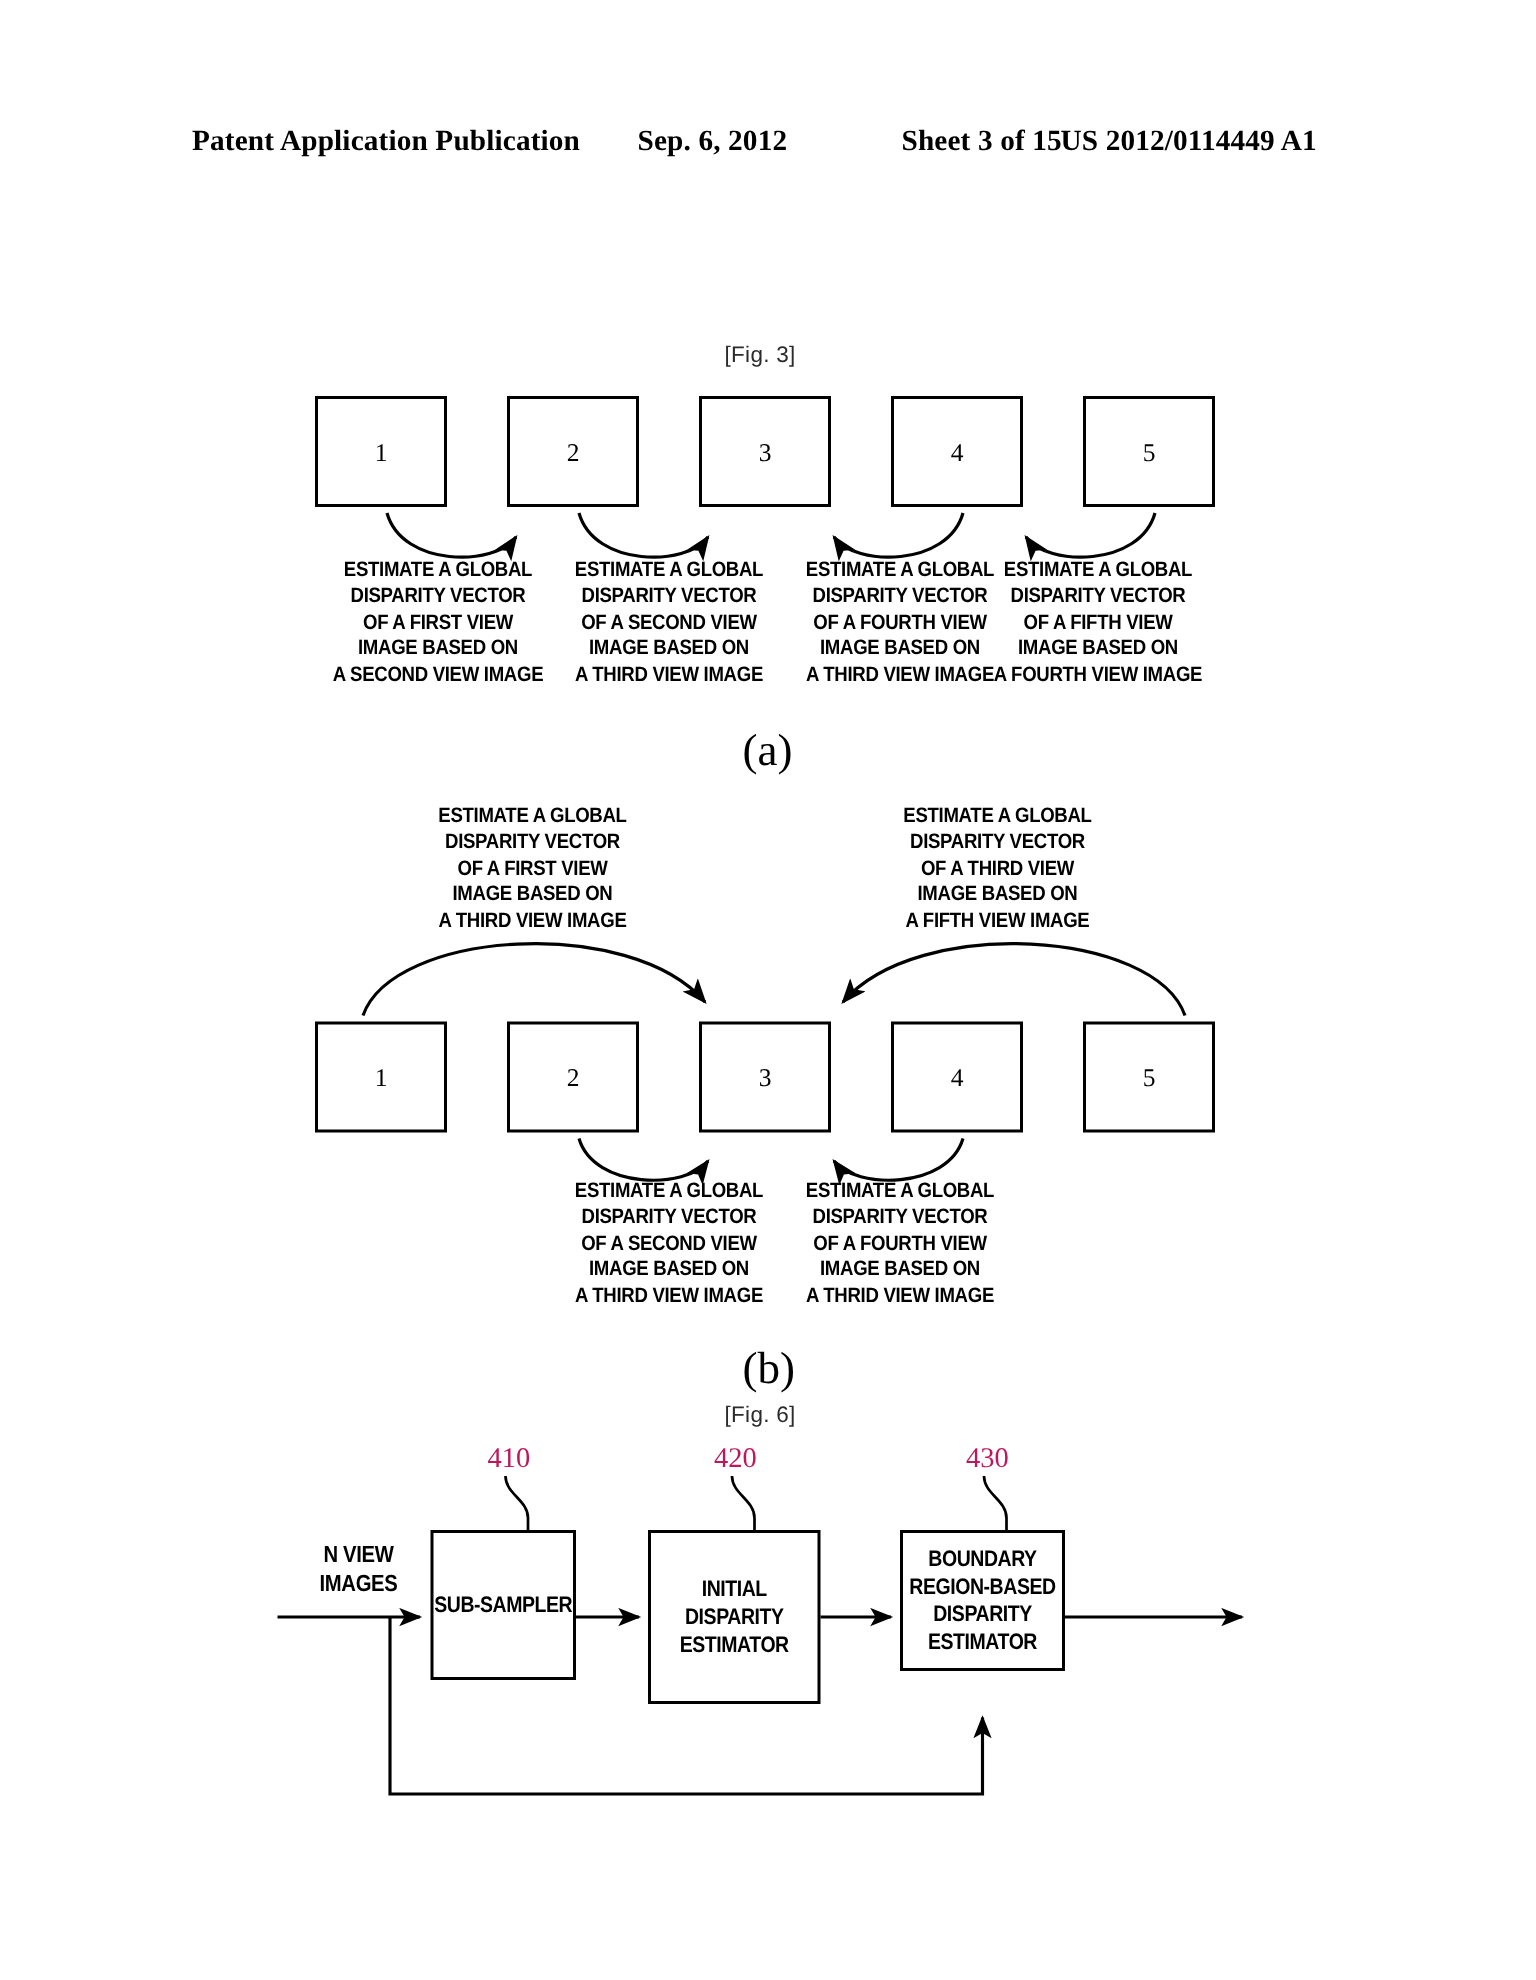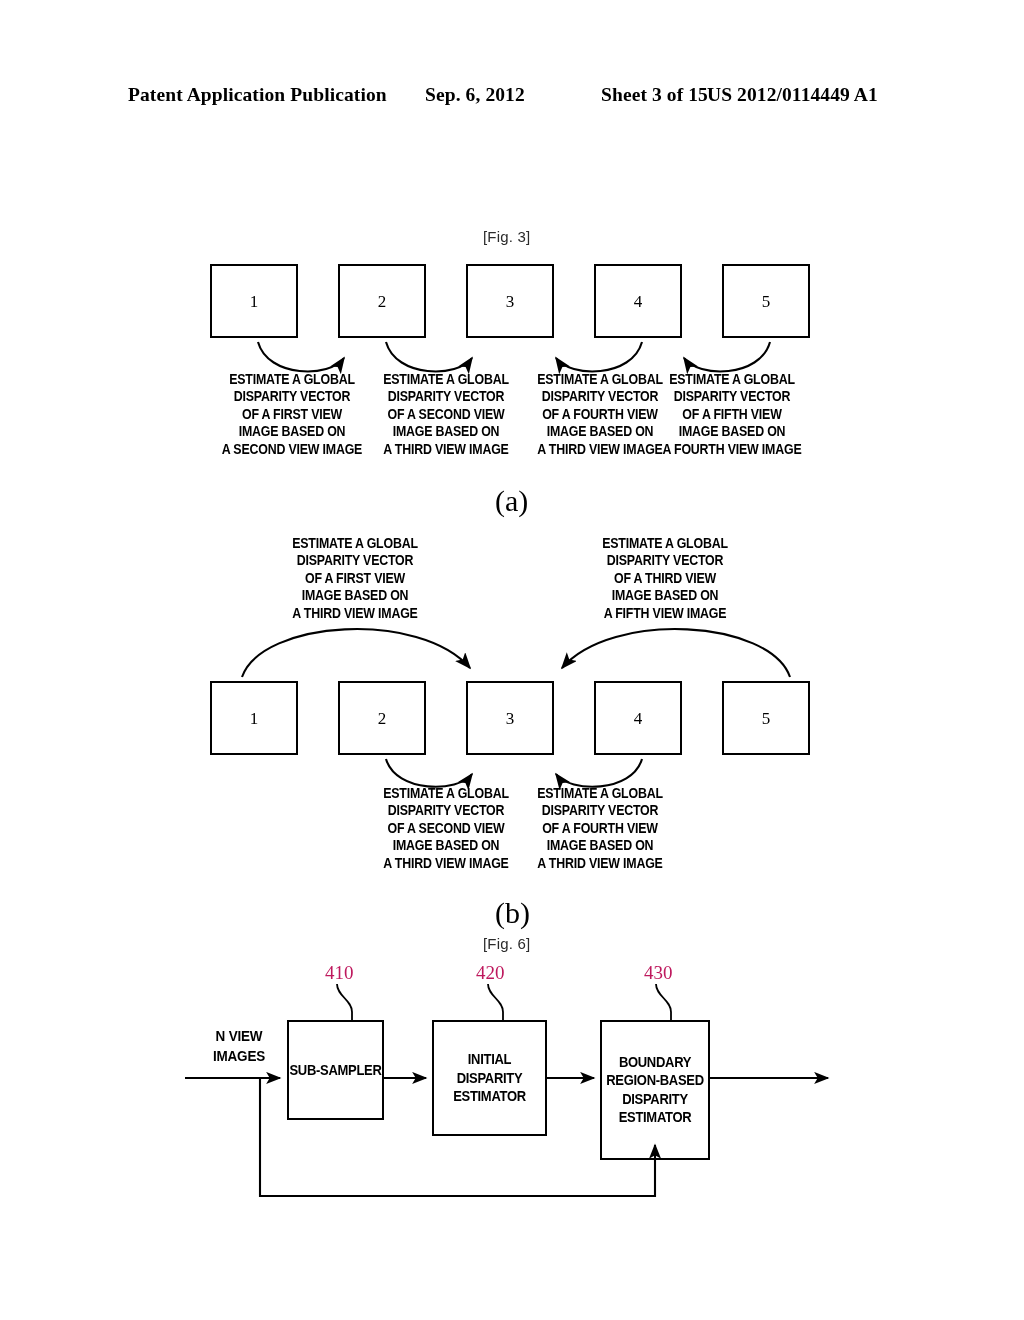--- a/index.html
+++ b/index.html
@@ -279,21 +279,21 @@
     </div>
   </div>
 
   <div class="proc-box" style="left:432px; top:1020px; width:115px; height:116px;">
     <div class="pb-text">
       <span class="cl">INITIAL DISPARITY</span>
       <span class="cl">ESTIMATOR</span>
     </div>
   </div>
 
-  <div class="proc-box" style="left:600px; top:1020px; width:110px; height:140px;">
+  <div class="proc-box" style="left:600px; top:1020px; width:110px; height:94px;">
     <div class="pb-text">
       <span class="cl">BOUNDARY</span>
       <span class="cl">REGION-BASED</span>
       <span class="cl">DISPARITY</span>
       <span class="cl">ESTIMATOR</span>
     </div>
   </div>
 
   <svg class="overlay" viewBox="0 0 1024 1320" xmlns="http://www.w3.org/2000/svg">
     <defs>

